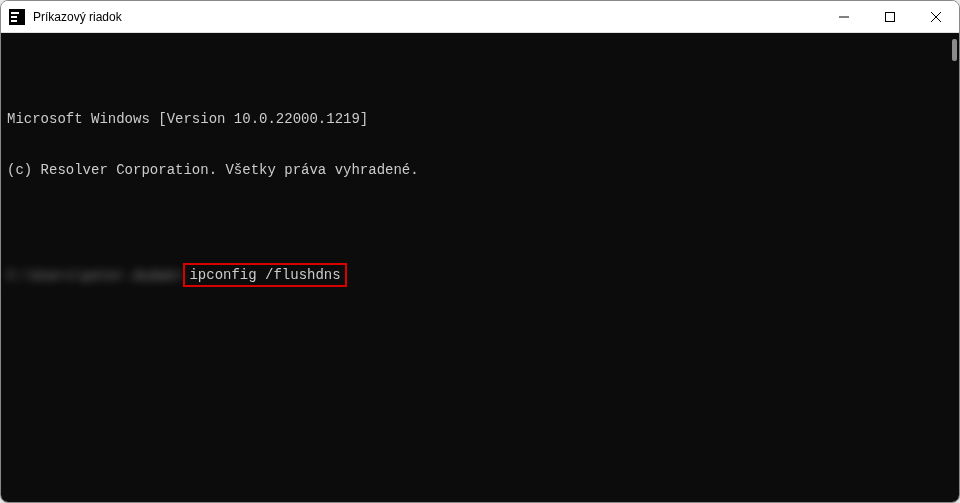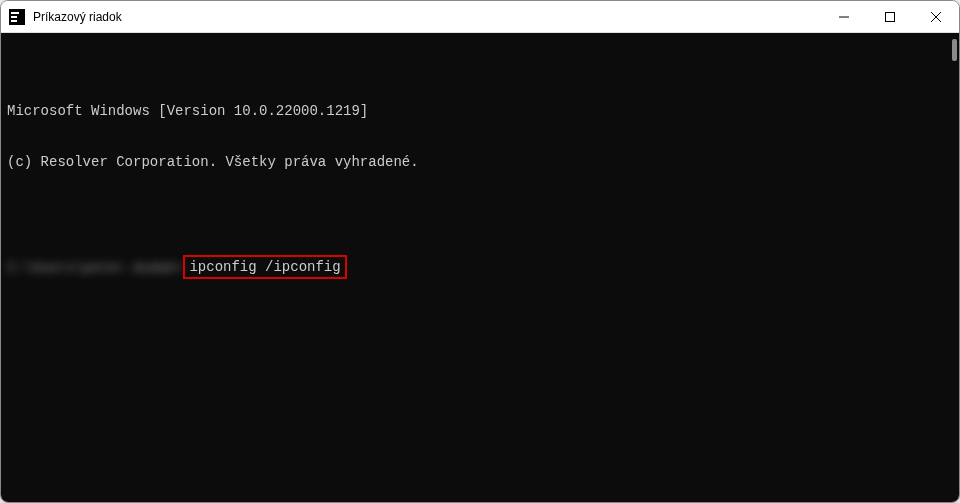--- a/index.html
+++ b/index.html
@@ -89,21 +89,21 @@
       stroke-width: 1;
       fill: none;
     }
     .terminal {
       flex: 1;
       background: #0c0c0c;
       color: #cccccc;
       font-family: Consolas, "Courier New", monospace;
       font-size: 14px;
       line-height: 17px;
-      padding: 2px 6px;
+      padding: 10px 6px;
       position: relative;
       overflow: hidden;
       white-space: pre;
     }
     .terminal-inner {
       position: relative;
     }
     .scrollbar-track {
       position: absolute;
       right: 2px;
@@ -155,21 +155,21 @@
           </svg>
       </button>
     </div>
   </div>
 
   <div class="terminal">
     <div class="terminal-inner">
       <span class="line">Microsoft Windows [Version 10.0.22000.1219]</span>
       <span class="line">(c) Resolver Corporation. Všetky práva vyhradené.</span>
       <span class="line">&nbsp;</span>
-      <span class="line"><span class="blur">C:\Users\peter.dudak&gt;</span><span class="highlight-box">ipconfig /ipconfig</span></span>
+      <span class="line"><span class="blur">C:\Users\peter.dudak&gt;</span><span class="highlight-box">ipconfig /flushdns</span></span>
       <span class="line">&nbsp;</span>
       <span class="line">&nbsp;</span>
       
       
       
     </div>
     <div class="scrollbar-track"></div>
   </div>
 </div>
 

